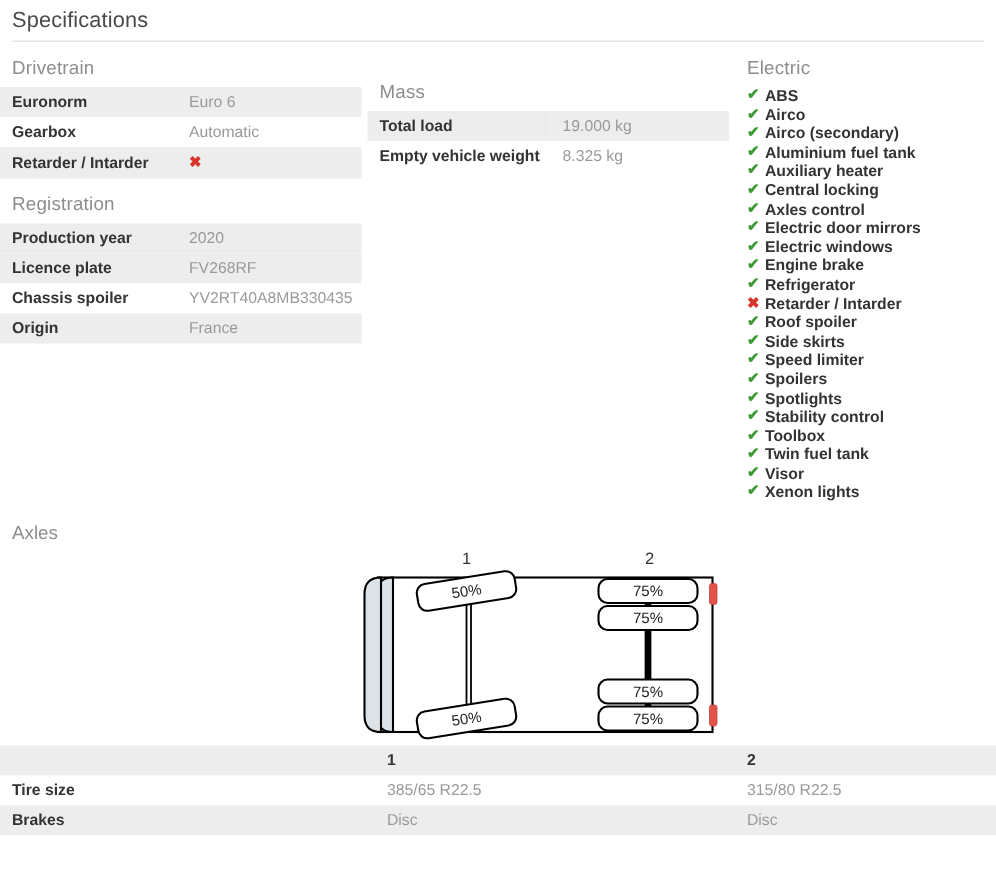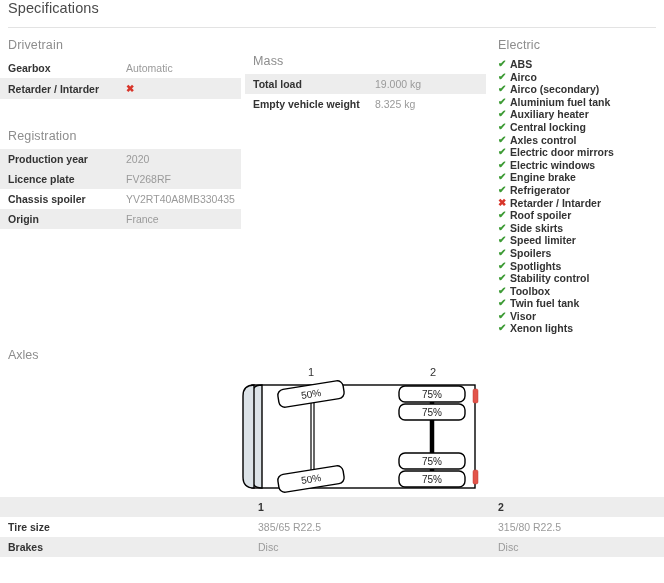--- a/index.html
+++ b/index.html
@@ -12,21 +12,21 @@
     overflow: hidden;
   }
 
   .page { position: relative; width: 664px; height: 583px; }
 
   
   .page-header {
     position: absolute;
     left: 0; top: 0;
     width: 664px; height: 27px;
-    display: flex; 
+    display: flex; align-items: center;
     padding-left: 8px;
   }
   .page-header .title {
     font-size: 14.5px;
     color: #4a4a4a;
     font-weight: 400;
     letter-spacing: .1px;
   }
   .header-rule {
     position: absolute;
@@ -142,20 +142,24 @@
 
   <div class="page-header">
     <span class="title">Specifications</span>
   </div>
   <div class="header-rule"></div>
 
   <div class="col-drivetrain">
     <div class="sect-head">Drivetrain</div>
     <table class="spec-table">
       <tbody id="drivetrain-body">
+          <tr class="odd">
+            <td class="k">Euronorm</td>
+            <td class="v">Euro 6</td>
+          </tr>
           <tr class="even">
             <td class="k">Gearbox</td>
             <td class="v">Automatic</td>
           </tr>
           <tr class="odd">
             <td class="k">Retarder / Intarder</td>
             <td class="v"><span class="cross-red">✖</span></td>
           </tr>
         </tbody>
     </table>

